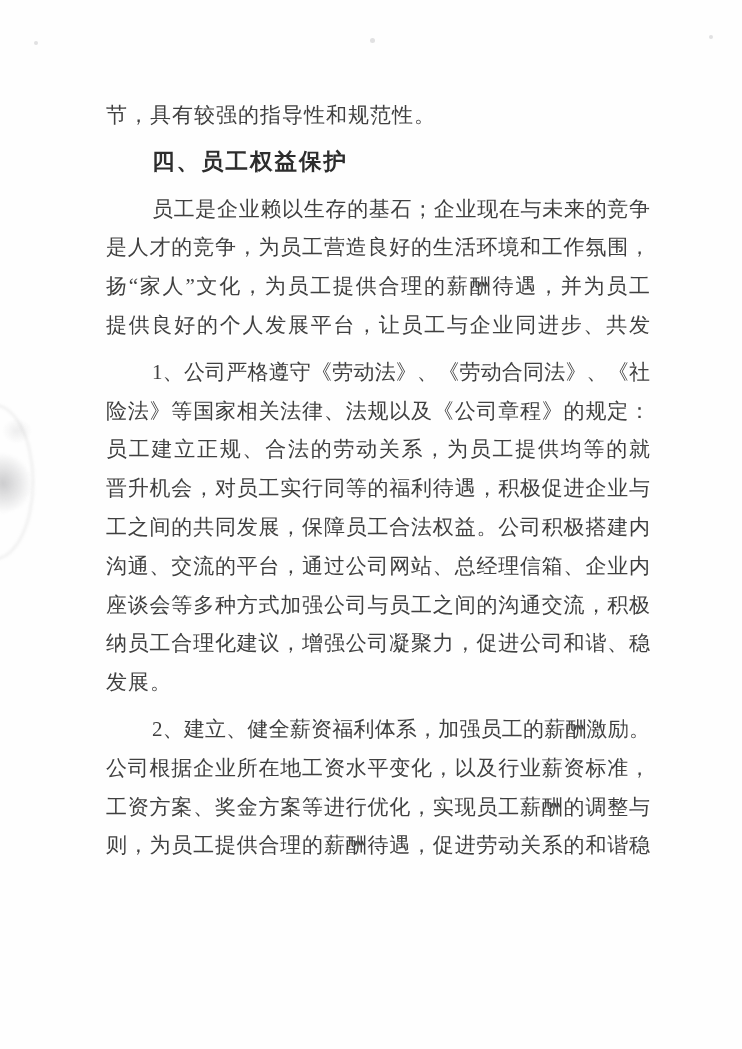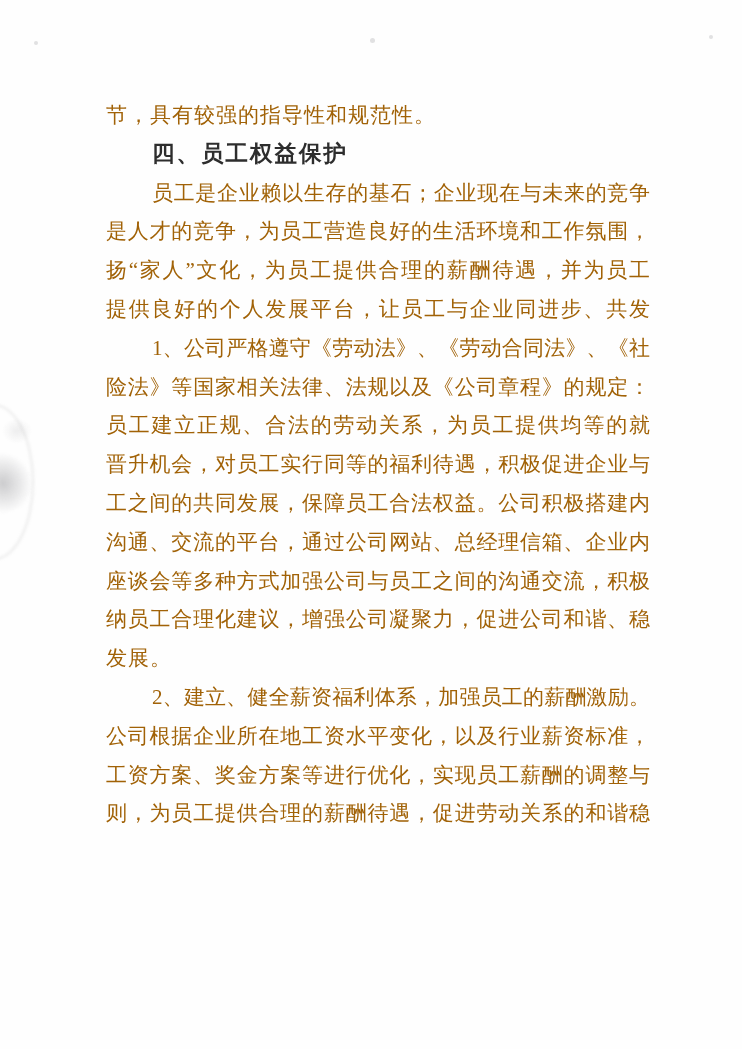--- a/index.html
+++ b/index.html
@@ -19,31 +19,32 @@
   .text-block {
     position: absolute;
     left: 106px;
     top: 96px;
     width: 544px;
   }
   .line {
     height: 38.8px;
     line-height: 38.8px;
     font-size: 21px;
-    color: #a16207;
+    color: #404040;
     letter-spacing: 1px;
     overflow: hidden;
   }
   .line.justify {
     text-align: justify;
     text-align-last: justify;
     letter-spacing: 0;
   }
   .line.indent {
     text-indent: 46px;
+    margin-top: 8px;
   }
   .line.heading {
     font-family: "Liberation Sans", "DejaVu Sans", sans-serif;
     font-weight: bold;
     font-size: 22.5px;
     color: #2d2d2d;
     letter-spacing: 2px;
   }
   
   .smudge-arc {

